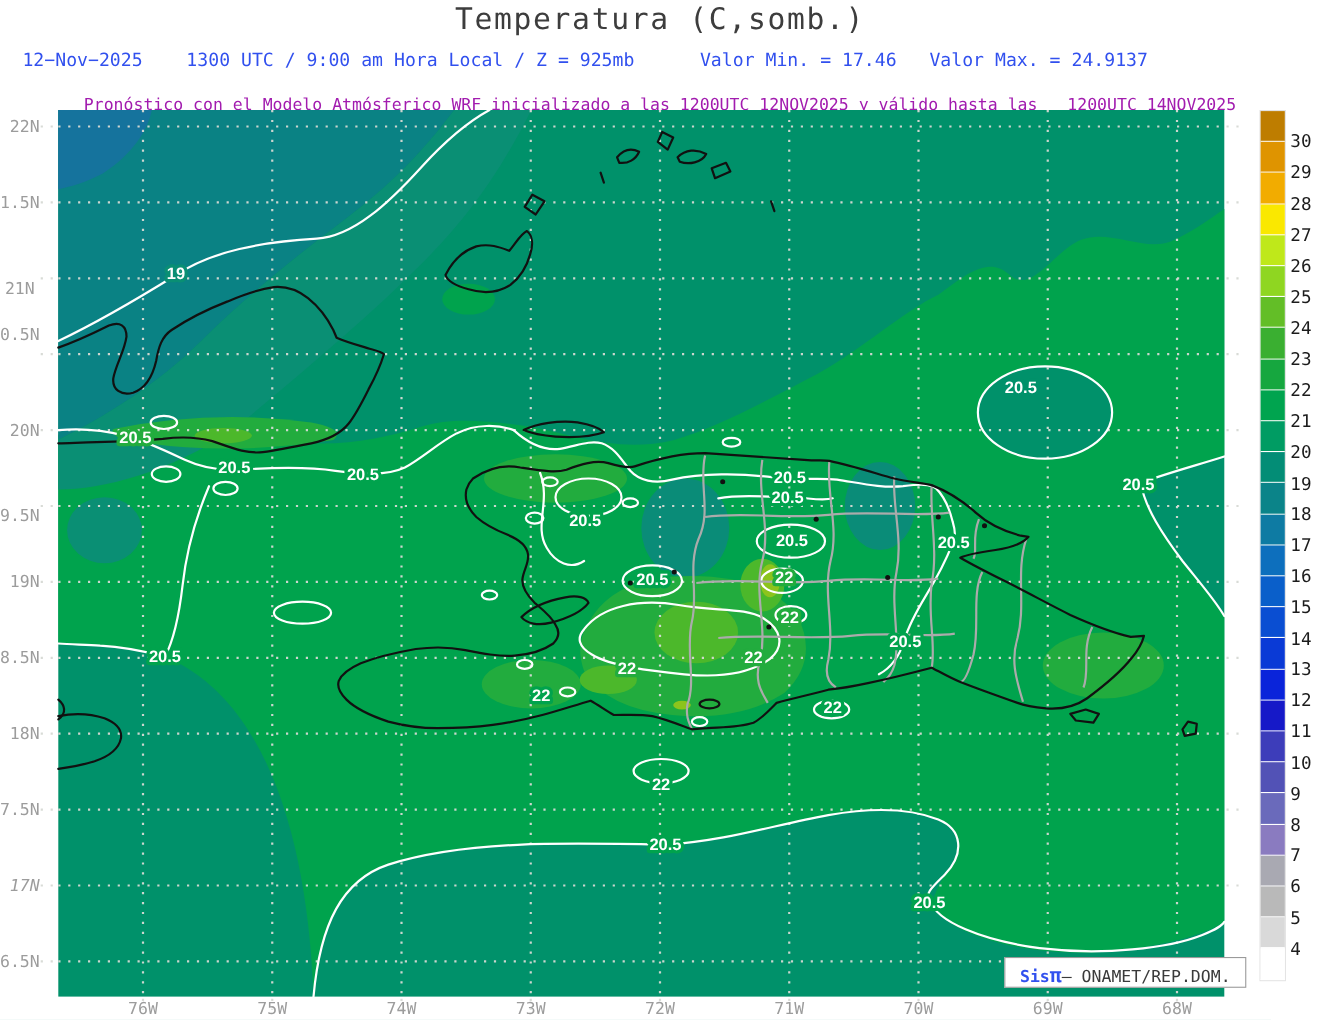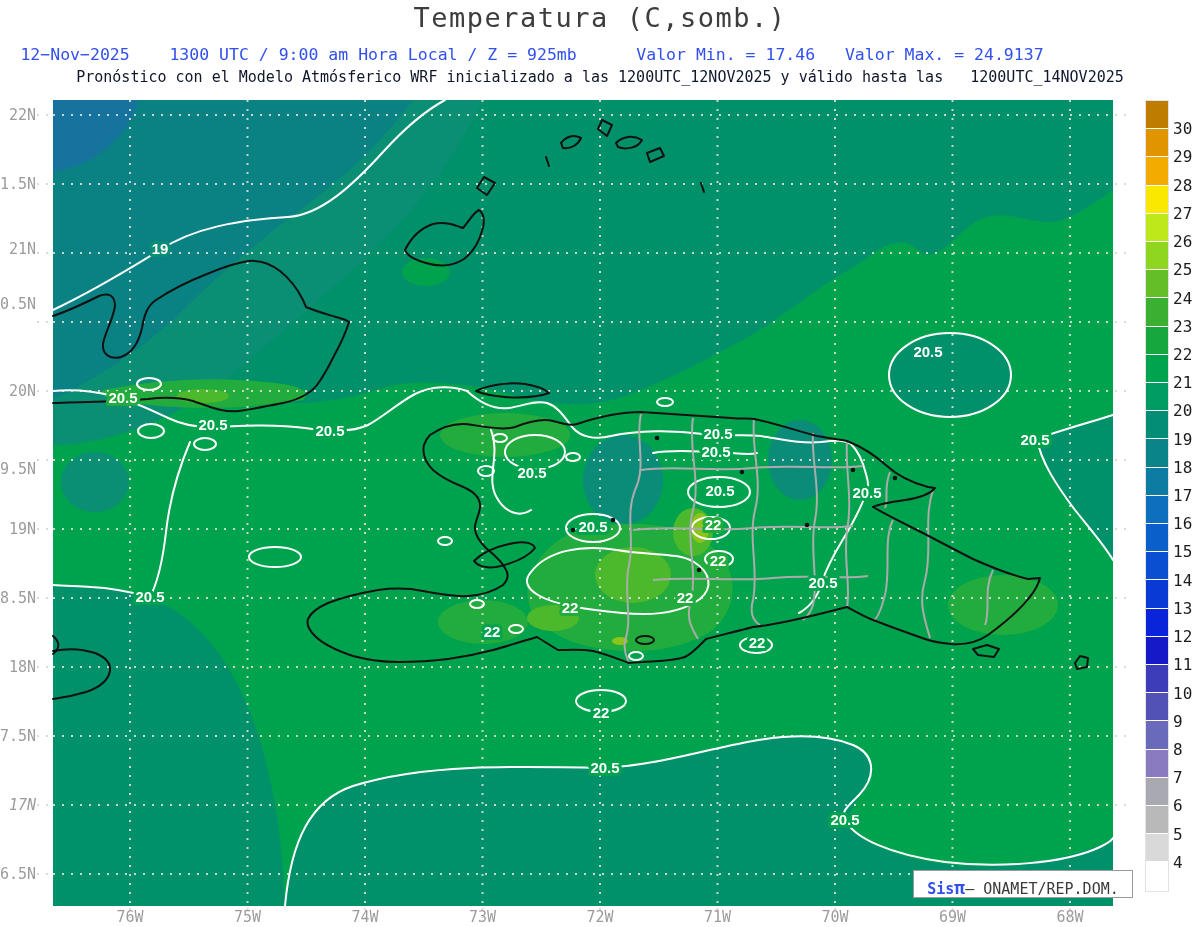--- a/index.html
+++ b/index.html
@@ -31,21 +31,21 @@
   text.clab{font-family:"Liberation Sans",sans-serif;font-weight:bold;font-size:15px;
             fill:#ffffff;paint-order:stroke;stroke-linejoin:round;text-anchor:middle;}
 </style>
 </head>
 <body>
 
 <div id="stage">
 
   <div class="ttl" style="color: rgb(61, 61, 61);">Temperatura (C,somb.)</div>
   <div class="sub1" style="color: rgb(49, 80, 238);">12−Nov−2025    1300 UTC / 9:00 am Hora Local / Z = 925mb      Valor Min. = 17.46   Valor Max. = 24.9137</div>
-  <div class="sub2" style="color: #0f172a;">Pronóstico con el Modelo Atmósferico WRF inicializado a las 1200UTC_12NOV2025 y válido hasta las   1200UTC_14NOV2025</div>
+  <div class="sub2" style="color: #a21caf; margin-top: 18px;">Pronóstico con el Modelo Atmósferico WRF inicializado a las 1200UTC_12NOV2025 y válido hasta las   1200UTC_14NOV2025</div>
 
   <div id="map-wrap">
     <svg id="map-svg" width="1060" height="806" viewBox="0 0 1060 806" xmlns="http://www.w3.org/2000/svg">
 
       <g>
         <rect x="0" y="0" width="1060" height="806" fill="#00916A"></rect>
 
         <path d="M0,295 C60,292 120,286 200,300 C250,308 290,300 330,288 C360,278 400,284 430,288 C470,296 510,312 560,300 C600,288 640,266 690,240 C730,218 770,182 800,168 C825,150 845,132 865,150 C885,168 905,128 930,118 C955,108 985,128 1010,120 C1030,112 1048,98 1060,90 L1060,315 C1035,323 1008,330 984,339 C988,362 1004,386 1022,410 C1038,430 1052,446 1060,460 L1060,738 C1052,745 1010,762 940,766 C880,768 820,752 800,730 C792,718 798,710 806,695 C824,676 822,654 800,645 C775,635 740,634 700,641 C650,650 610,664 552,668 C460,666 370,664 300,686 C258,700 238,740 232,806 L232,806 C228,690 200,540 97,497 C78,492 58,488 38,487 C25,486 12,486 0,485 Z" fill="#00A34D"></path>
 
         <circle cx="897" cy="275" r="0" fill="none"></circle>
@@ -232,21 +232,21 @@
           <text x="632" y="503" class="clab" stroke="#22AC3E" stroke-width="6">22</text>
           <text x="548" y="618" class="clab" stroke="#00A34D" stroke-width="6">22</text>
           <text x="704" y="548" class="clab" stroke="#00A34D" stroke-width="6">22</text>
         </g>
     </svg>
   </div>
 
   <div id="lat-axis" style="position: absolute; left: 0px; top: 0px; width: 40px; height: 927px;">
       <div class="latlab" style="top: 106px;">22N</div>
       <div class="latlab" style="top: 175px;">1.5N</div>
-      <div class="latlab" style="top: 240px;">21N</div>
+      <div class="latlab" style="top: 253px; text-align: center;">21N</div>
       <div class="latlab" style="top: 295px;">0.5N</div>
       <div class="latlab" style="top: 382px;">20N</div>
       <div class="latlab" style="top: 460px;">9.5N</div>
       <div class="latlab" style="top: 520px;">19N</div>
       <div class="latlab" style="top: 589px;">8.5N</div>
       <div class="latlab" style="top: 658px;">18N</div>
       <div class="latlab" style="top: 727px;">7.5N</div>
       <div class="latlab" style="top: 796px; font-style: italic;">17N</div>
       <div class="latlab" style="top: 865px;">6.5N</div>
     </div>

